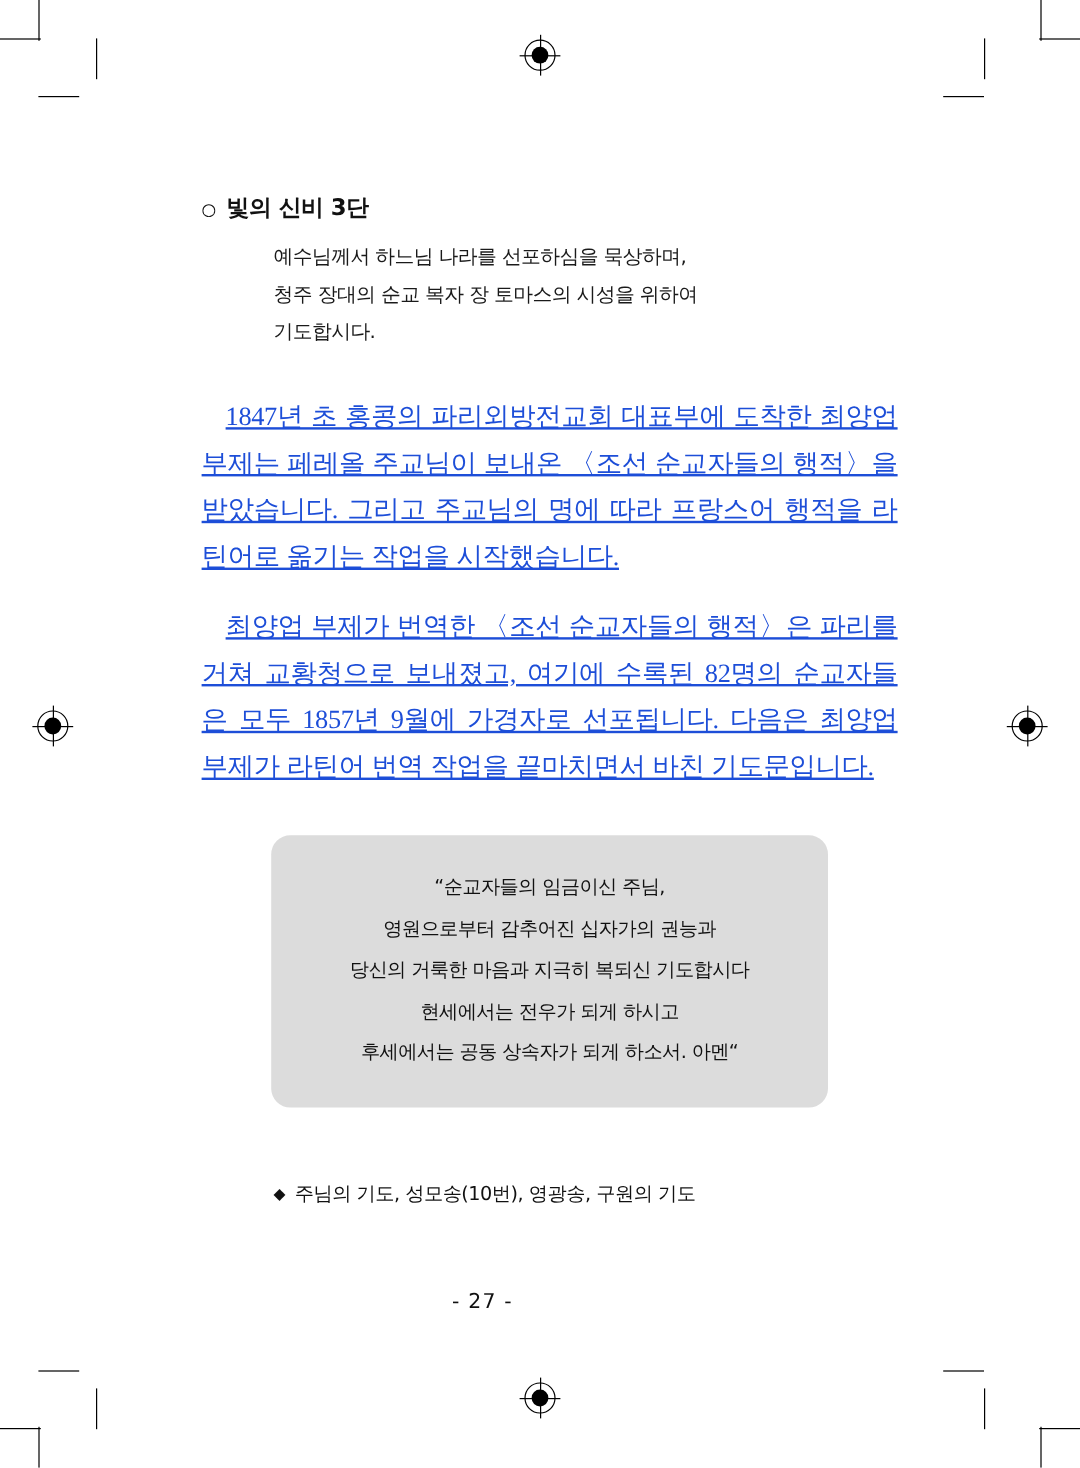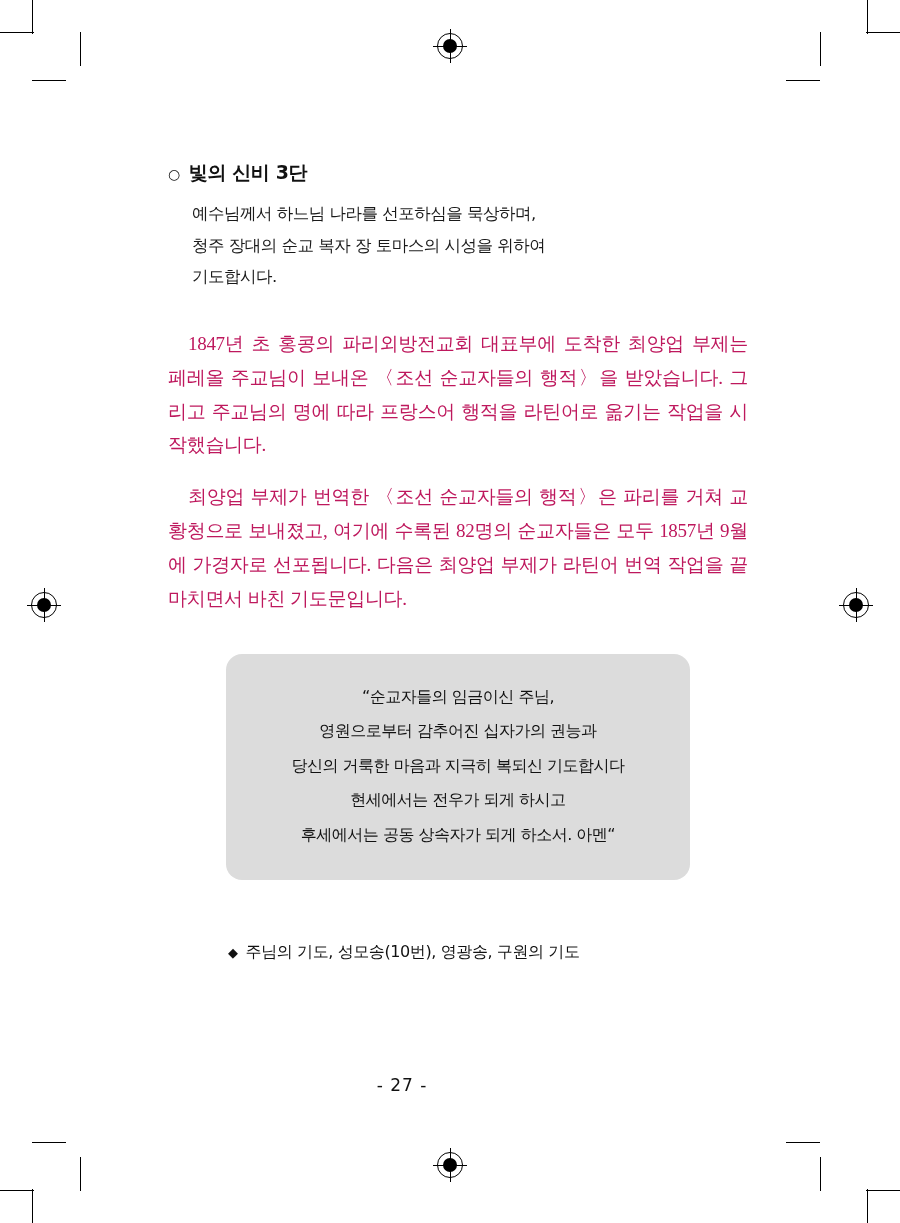--- a/index.html
+++ b/index.html
@@ -81,31 +81,32 @@
   }
 
   .intro {
     margin: 0 0 34px 24px;
     font-family: "DejaVu Sans", sans-serif;
     font-size: 16.5px;
     line-height: 1.92;
     letter-spacing: -0.5px;
     color: #1a1a1a;
   }
-  .intro div { white-space: nowrap; }
+  .intro div { white-space: nowrap; margin-left: 36px; }
 
   p.body-par {
     margin: 0;
-    font-size: 19px;
+    font-size: 22px;
     line-height: 1.78;
     text-align: justify;
     text-indent: 20px;
     letter-spacing: -0.3px;
     word-spacing: 0.5px;
-    color: #be185d;
+    color: #1d4ed8;
+    text-decoration: underline;
   }
   p.body-par + p.body-par { margin-top: 18px; }
 
   
   .prayer-box {
     margin: 38px auto 0 auto;
     width: 464px;
     background: #dcdcdc;
     border-radius: 16px;
     padding: 26px 20px 28px 20px;

